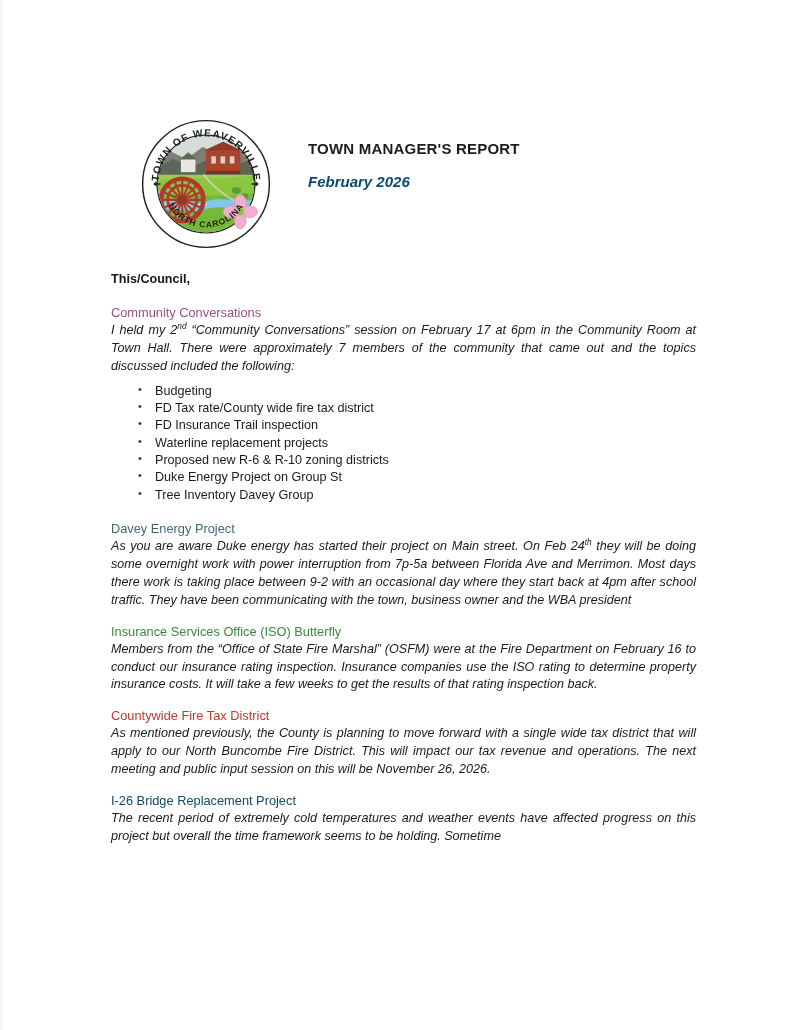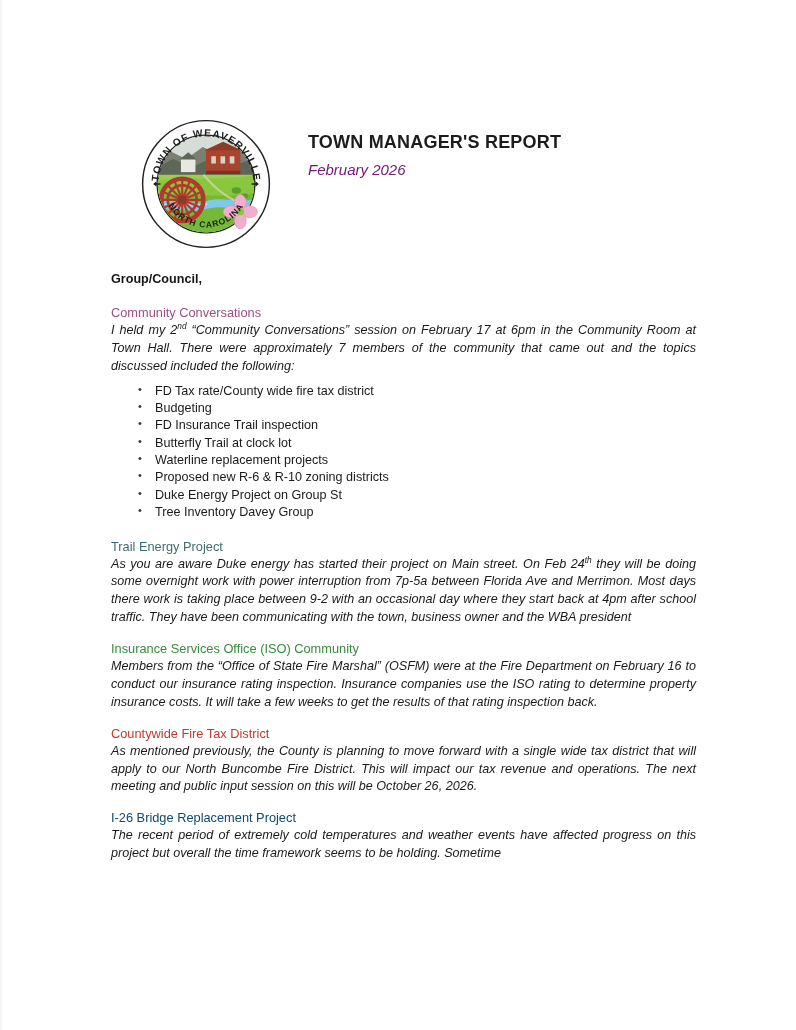--- a/index.html
+++ b/index.html
@@ -50,32 +50,33 @@
     position: absolute;
     left: 0; top: 0;
     width: 132px;
     height: 132px;
   }
   .title-block {
     margin-left: 36px;
     padding-top: 14px;
   }
   .doc-title {
-    font-size: 18px;
+    font-size: 15px;
     font-weight: bold;
     letter-spacing: 0.2px;
     color: #1c1c1c;
     white-space: nowrap;
+    margin-top: 8px;
   }
   .doc-subtitle {
     font-size: 15px;
-    font-weight: normal;
+    font-weight: bold;
     font-style: italic;
-    color: #701a75;
-    margin-top: 8px;
+    color: #0c4a6e;
+    margin-top: 16px;
   }
 
   
   .content {
     position: absolute;
     left: 111px;
     top: 272px;
     width: 585px;
   }
   .salutation {
@@ -218,50 +219,49 @@
       </svg>
     </div>
 
     <div class="title-block">
       <div class="doc-title">TOWN MANAGER'S REPORT</div>
       <div class="doc-subtitle">February 2026</div>
     </div>
   </div>
 
   <div class="content">
-    <div class="salutation">Group/Council,</div>
+    <div class="salutation">This/Council,</div>
 
     <div id="sections-host">
         <div class="section">
           <div class="sec-heading" style="color: rgb(155, 79, 132);">Community Conversations</div>
           <div class="sec-body">I held my 2<sup>nd</sup> “Community Conversations” session on February 17 at 6pm in the Community Room at Town Hall. There were approximately 7 members of the community that came out and the topics discussed included the following:</div>
           <div class="bullets-wrap">
             <ul class="bullets">
+              <li>Budgeting</li>
               <li>FD Tax rate/County wide fire tax district</li>
-              <li>Budgeting</li>
               <li>FD Insurance Trail inspection</li>
-              <li>Butterfly Trail at clock lot</li>
               <li>Waterline replacement projects</li>
               <li>Proposed new R-6 &amp; R-10 zoning districts</li>
               <li>Duke Energy Project on Group St</li>
               <li>Tree Inventory Davey Group</li>
             </ul>
           </div>
         </div>
         <div class="section">
-          <div class="sec-heading" style="color: rgb(61, 107, 114);">Trail Energy Project</div>
+          <div class="sec-heading" style="color: rgb(61, 107, 114);">Davey Energy Project</div>
           <div class="sec-body">As you are aware Duke energy has started their project on Main street. On Feb 24<sup>th</sup> they will be doing some overnight work with power interruption from 7p-5a between Florida Ave and Merrimon. Most days there work is taking place between 9-2 with an occasional day where they start back at 4pm after school traffic. They have been communicating with the town, business owner and the WBA president</div>
         </div>
         <div class="section">
-          <div class="sec-heading" style="color: rgb(58, 138, 63);">Insurance Services Office (ISO) Community</div>
+          <div class="sec-heading" style="color: rgb(58, 138, 63);">Insurance Services Office (ISO) Butterfly</div>
           <div class="sec-body">Members from the “Office of State Fire Marshal” (OSFM) were at the Fire Department on February 16 to conduct our insurance rating inspection. Insurance companies use the ISO rating to determine property insurance costs. It will take a few weeks to get the results of that rating inspection back.</div>
         </div>
         <div class="section">
           <div class="sec-heading" style="color: rgb(192, 57, 43);">Countywide Fire Tax District</div>
-          <div class="sec-body">As mentioned previously, the County is planning to move forward with a single wide tax district that will apply to our North Buncombe Fire District. This will impact our tax revenue and operations. The next meeting and public input session on this will be October 26, 2026.</div>
+          <div class="sec-body">As mentioned previously, the County is planning to move forward with a single wide tax district that will apply to our North Buncombe Fire District. This will impact our tax revenue and operations. The next meeting and public input session on this will be November 26, 2026.</div>
         </div>
         <div class="section">
           <div class="sec-heading" style="color: #0c4a6e;">I-26 Bridge Replacement Project</div>
           <div class="sec-body">The recent period of extremely cold temperatures and weather events have affected progress on this project but overall the time framework seems to be holding. Sometime</div>
         </div>
       </div>
 
   </div>
 </div>
 

